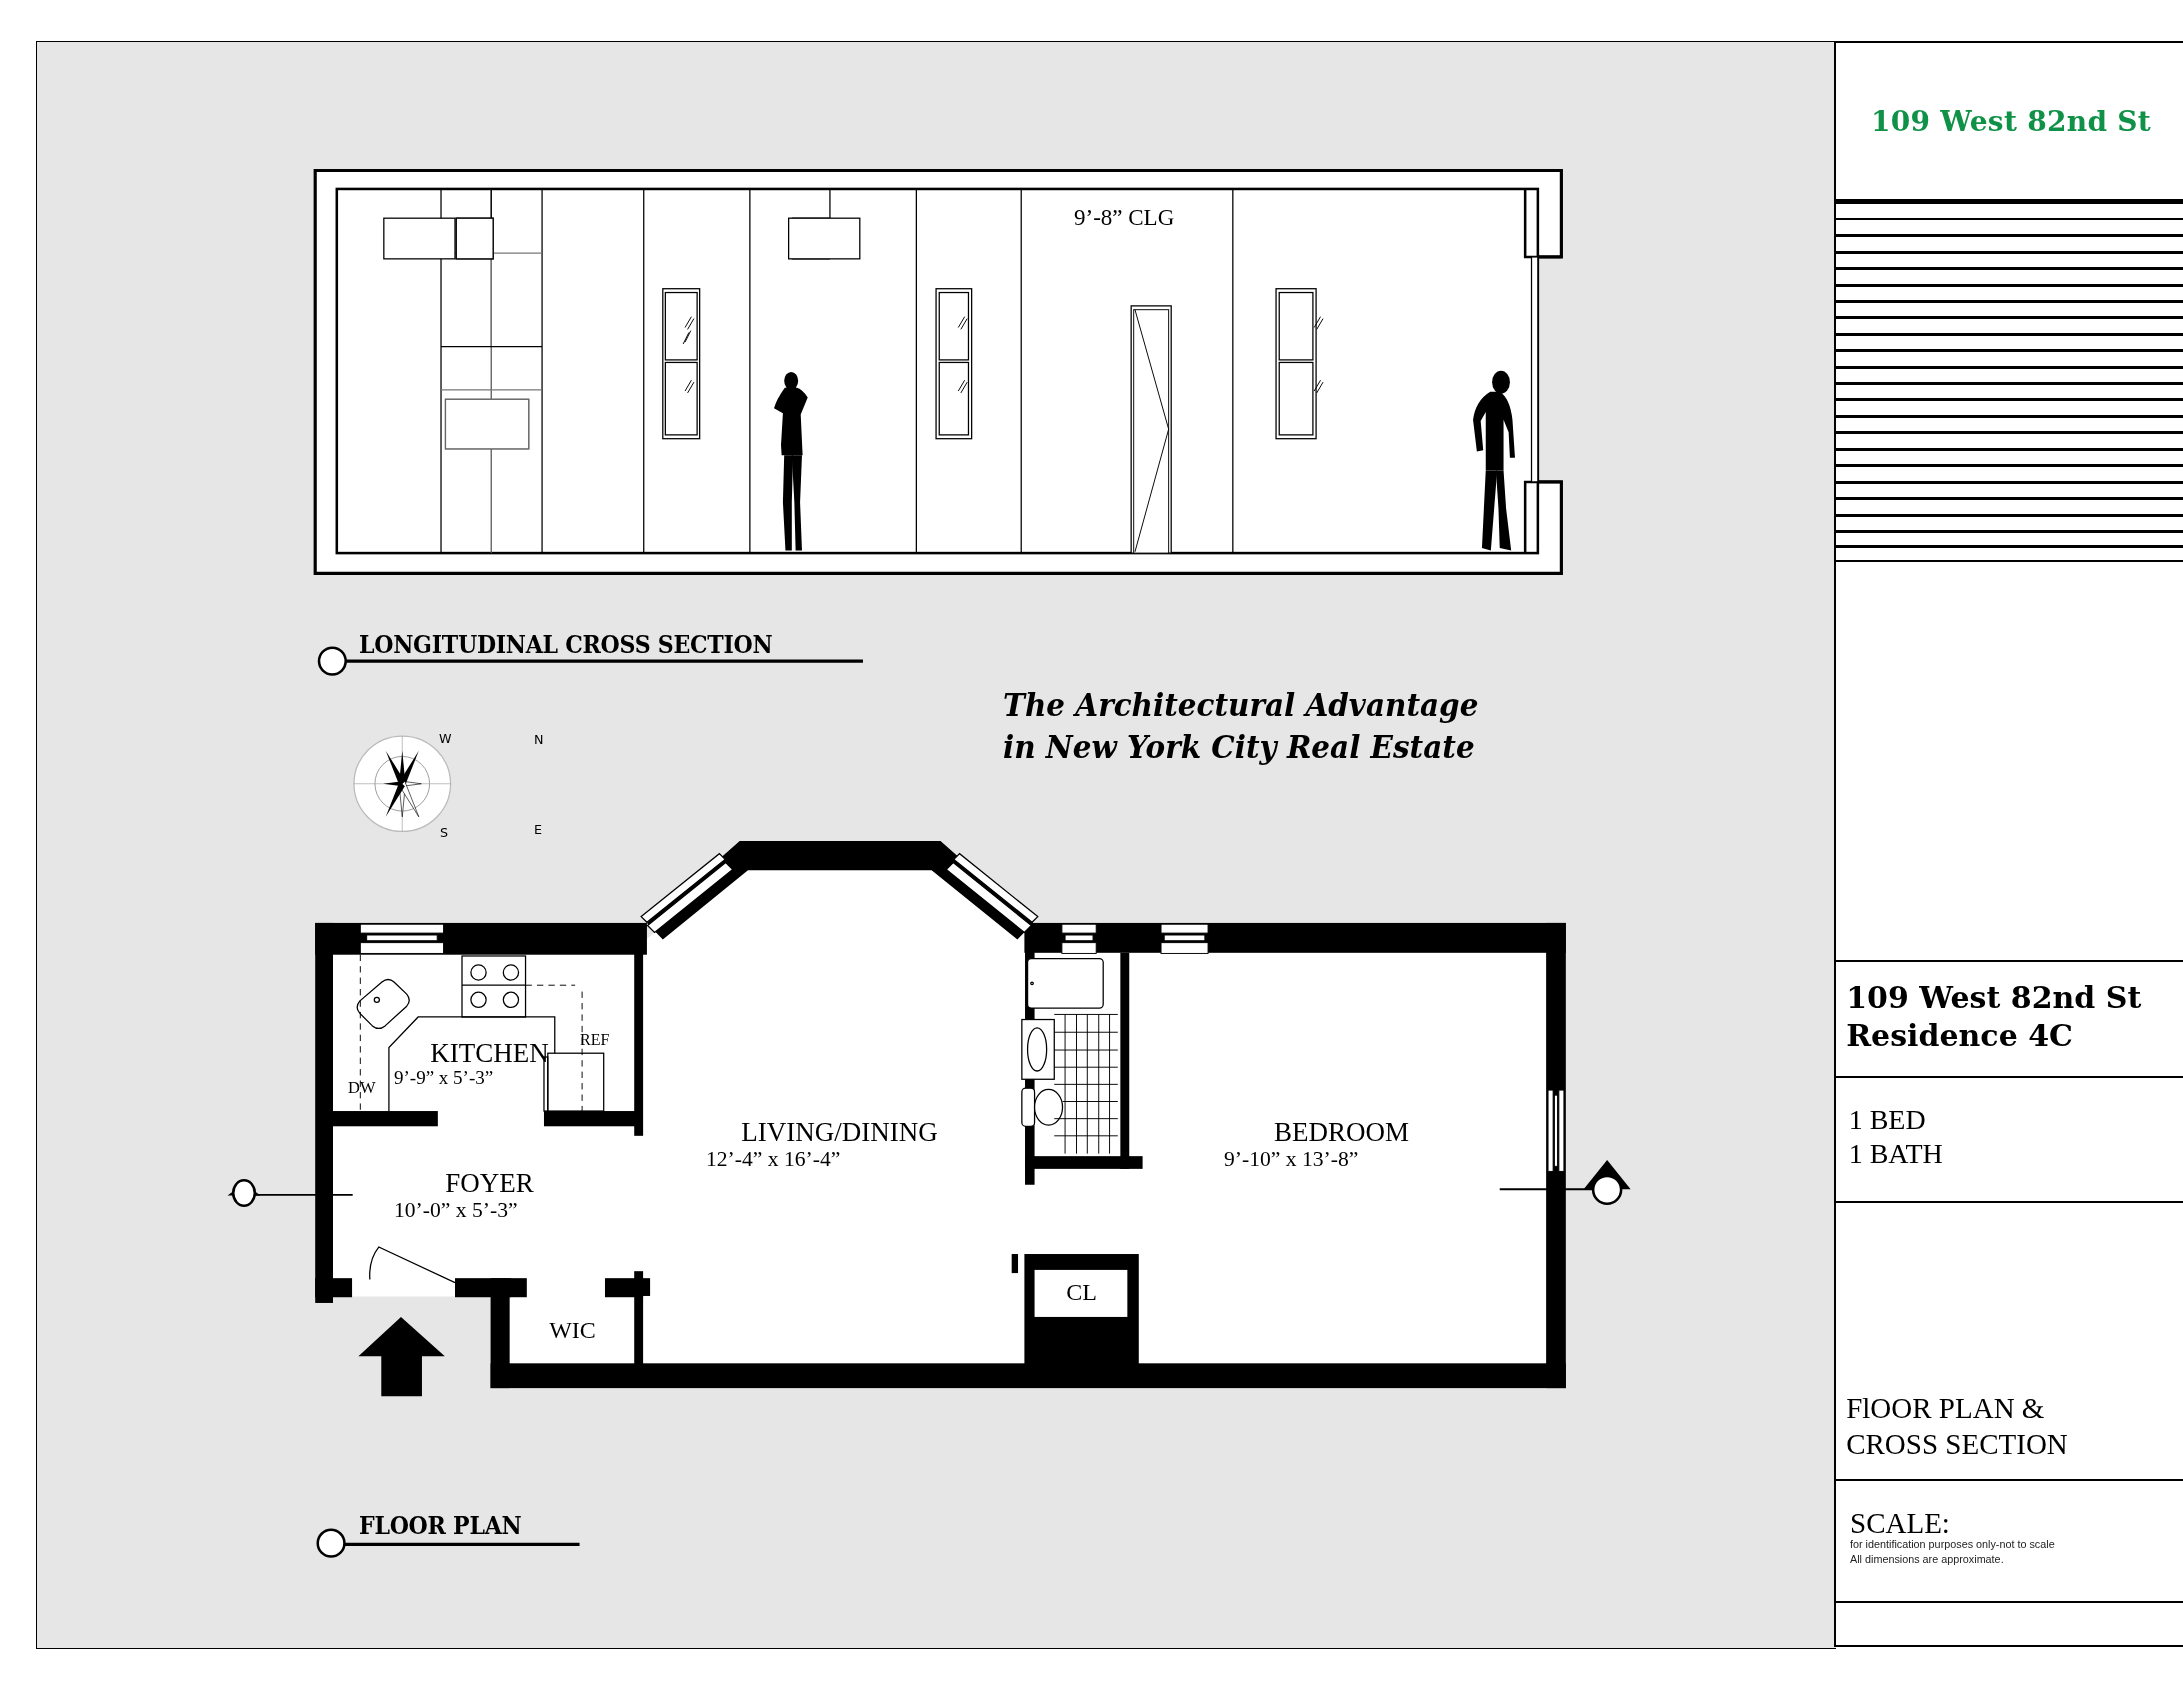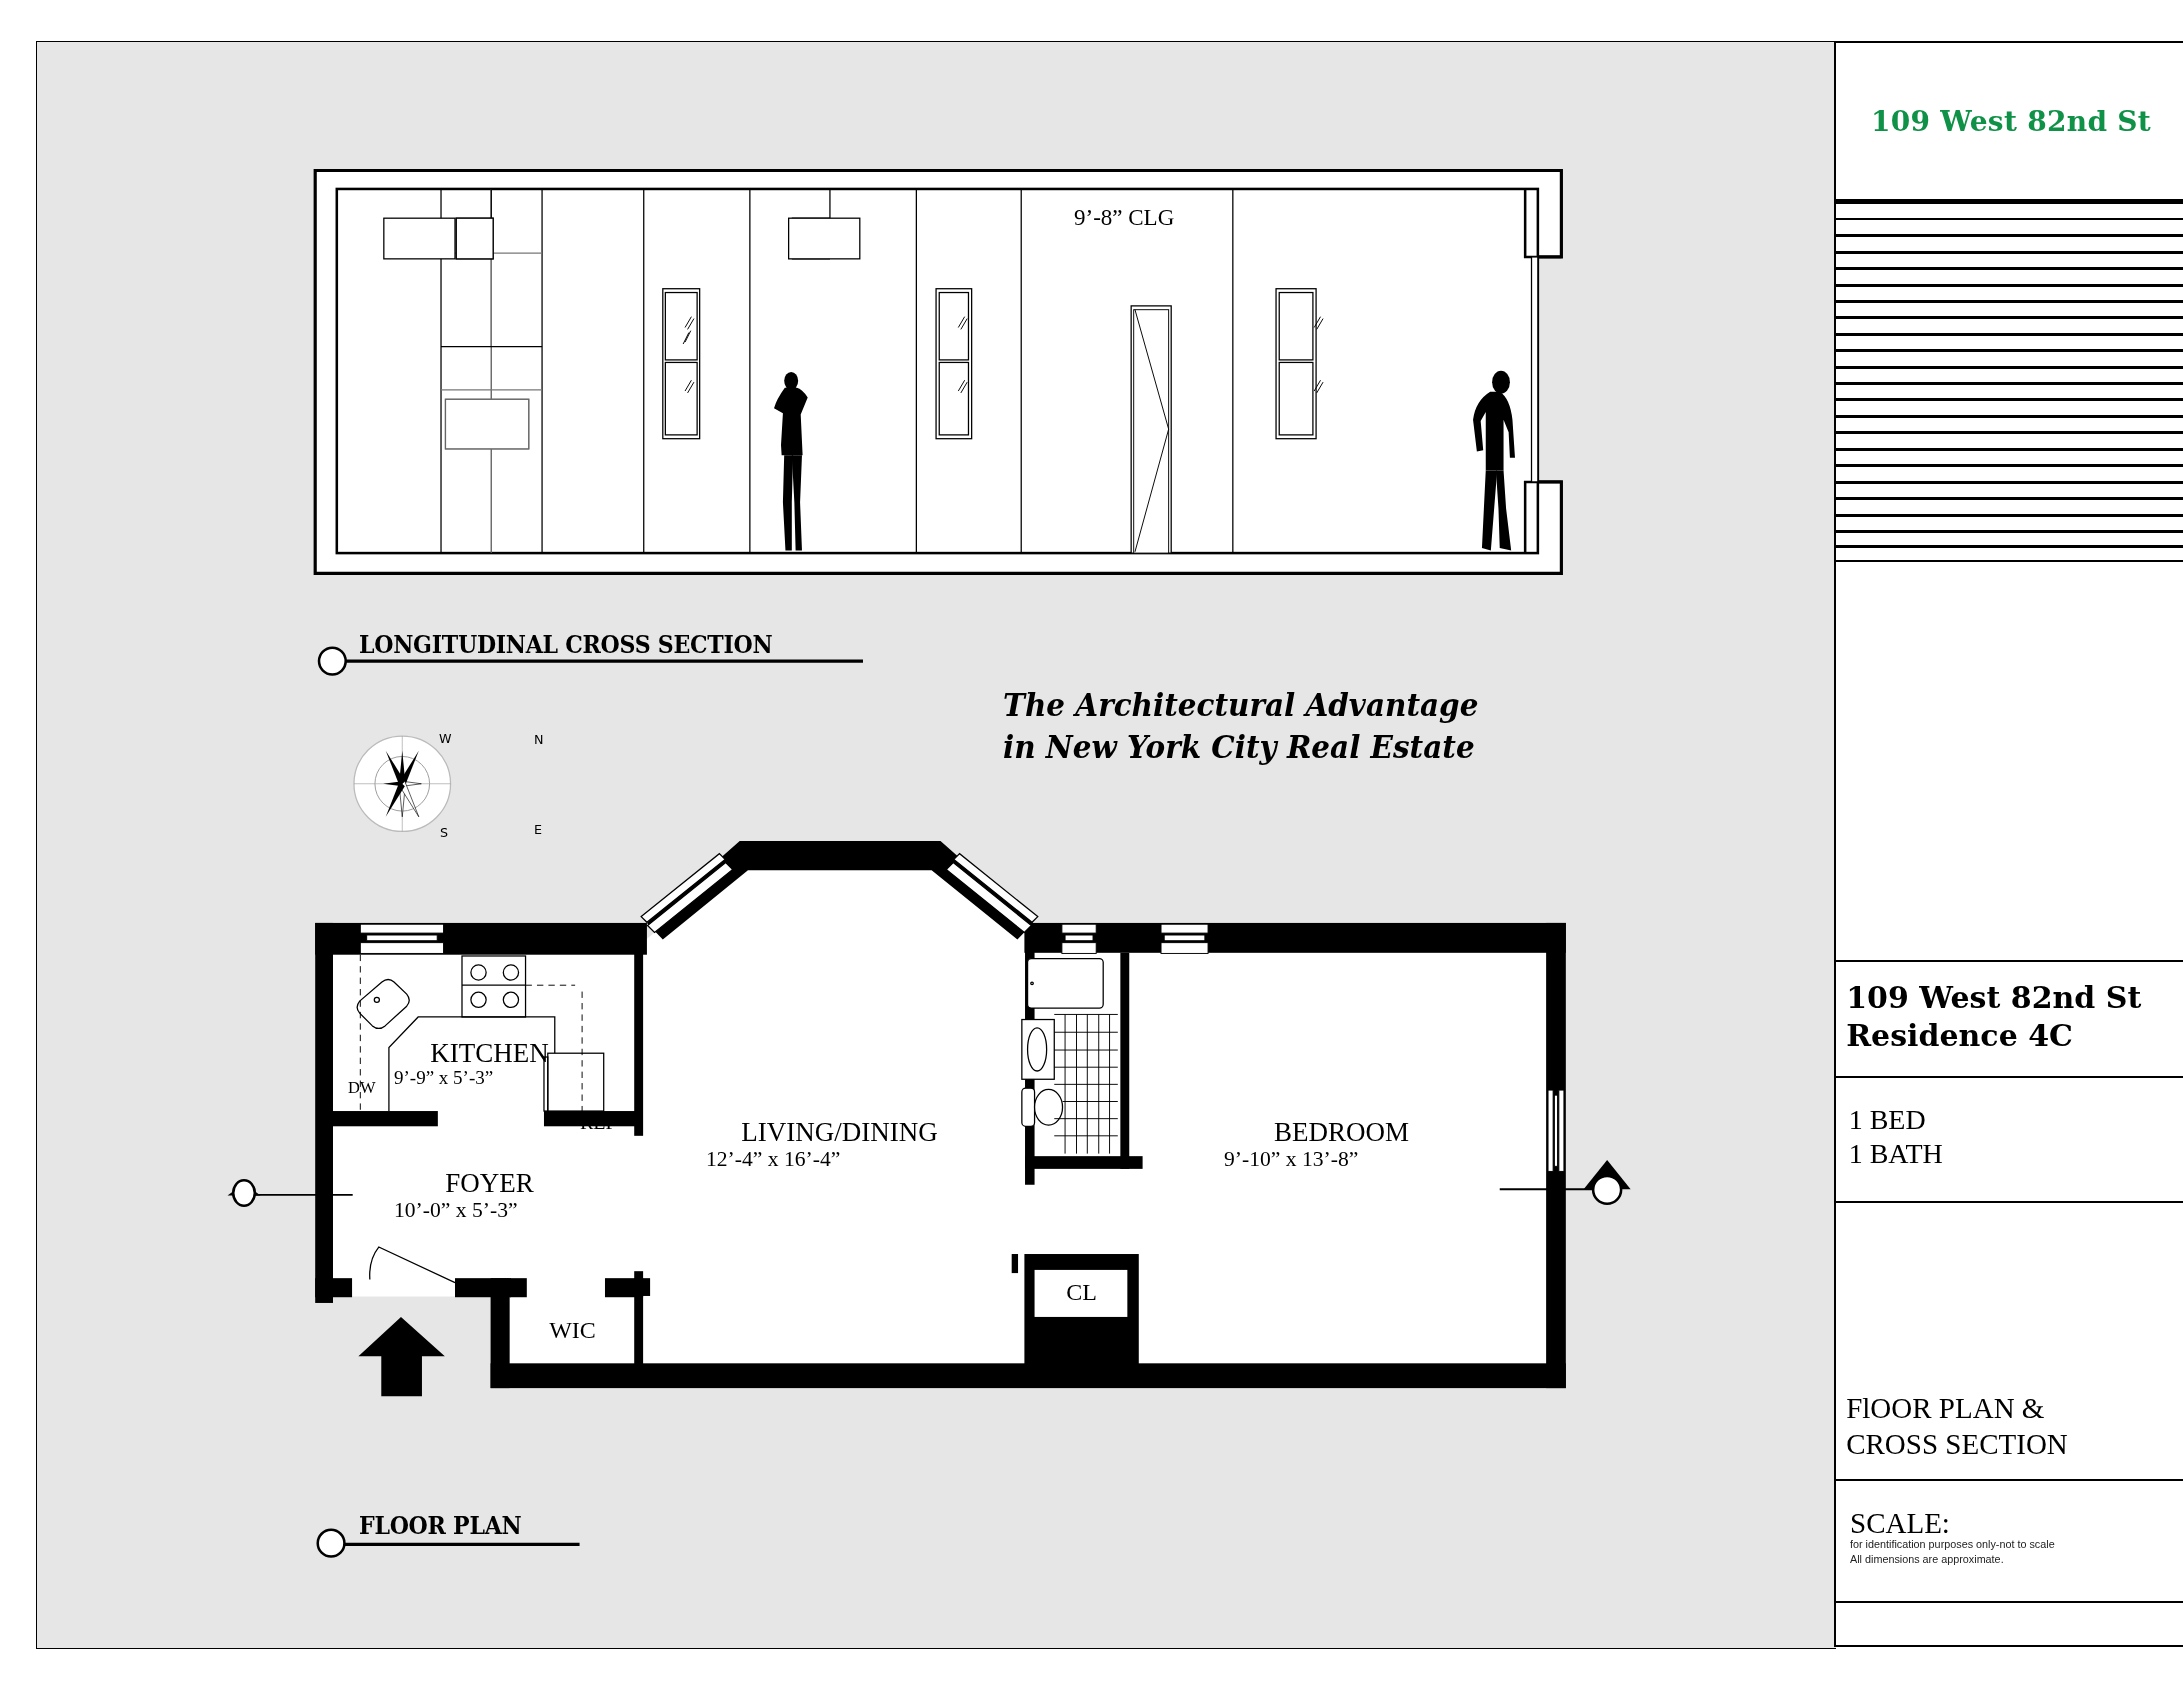--- a/index.html
+++ b/index.html
@@ -287,21 +287,21 @@
 <div class="abs tagline" style="left:1003px;top:726px;">in New York City Real Estate</div>
 
 <div class="abs" style="font-family:'DejaVu Sans',sans-serif;font-size:12.7px;left:439px;top:731px;">W</div>
 <div class="abs" style="font-family:'DejaVu Sans',sans-serif;font-size:12.7px;left:534px;top:732px;">N</div>
 <div class="abs" style="font-family:'DejaVu Sans',sans-serif;font-size:12.7px;left:440px;top:825px;">S</div>
 <div class="abs" style="font-family:'DejaVu Sans',sans-serif;font-size:12.7px;left:534px;top:822px;">E</div>
 
 <div class="abs room-name" style="left:394px;top:1038px;width:191px;">KITCHEN</div>
 <div class="abs room-dim" style="left:394px;top:1067px;width:191px;font-size:19px;">9’-9” x 5’-3”</div>
 <div class="abs label-serif" style="left:348px;top:1078px;font-size:16.5px;">DW</div>
-<div class="abs label-serif" style="left:580px;top:1111px;font-size:20px;">REF</div>
+<div class="abs label-serif" style="left:580px;top:1031px;font-size:16px;">REF</div>
 
 <div class="abs room-name" style="left:394px;top:1168px;width:191px;">FOYER</div>
 <div class="abs room-dim" style="left:394px;top:1198px;width:191px;">10’-0” x 5’-3”</div>
 
 <div class="abs room-name" style="left:706px;top:1117px;width:267px;">LIVING/DINING</div>
 <div class="abs room-dim" style="left:706px;top:1147px;width:267px;">12’-4” x 16’-4”</div>
 
 <div class="abs room-name" style="left:1224px;top:1117px;width:235px;">BEDROOM</div>
 <div class="abs room-dim" style="left:1224px;top:1147px;width:235px;">9’-10” x 13’-8”</div>
 

